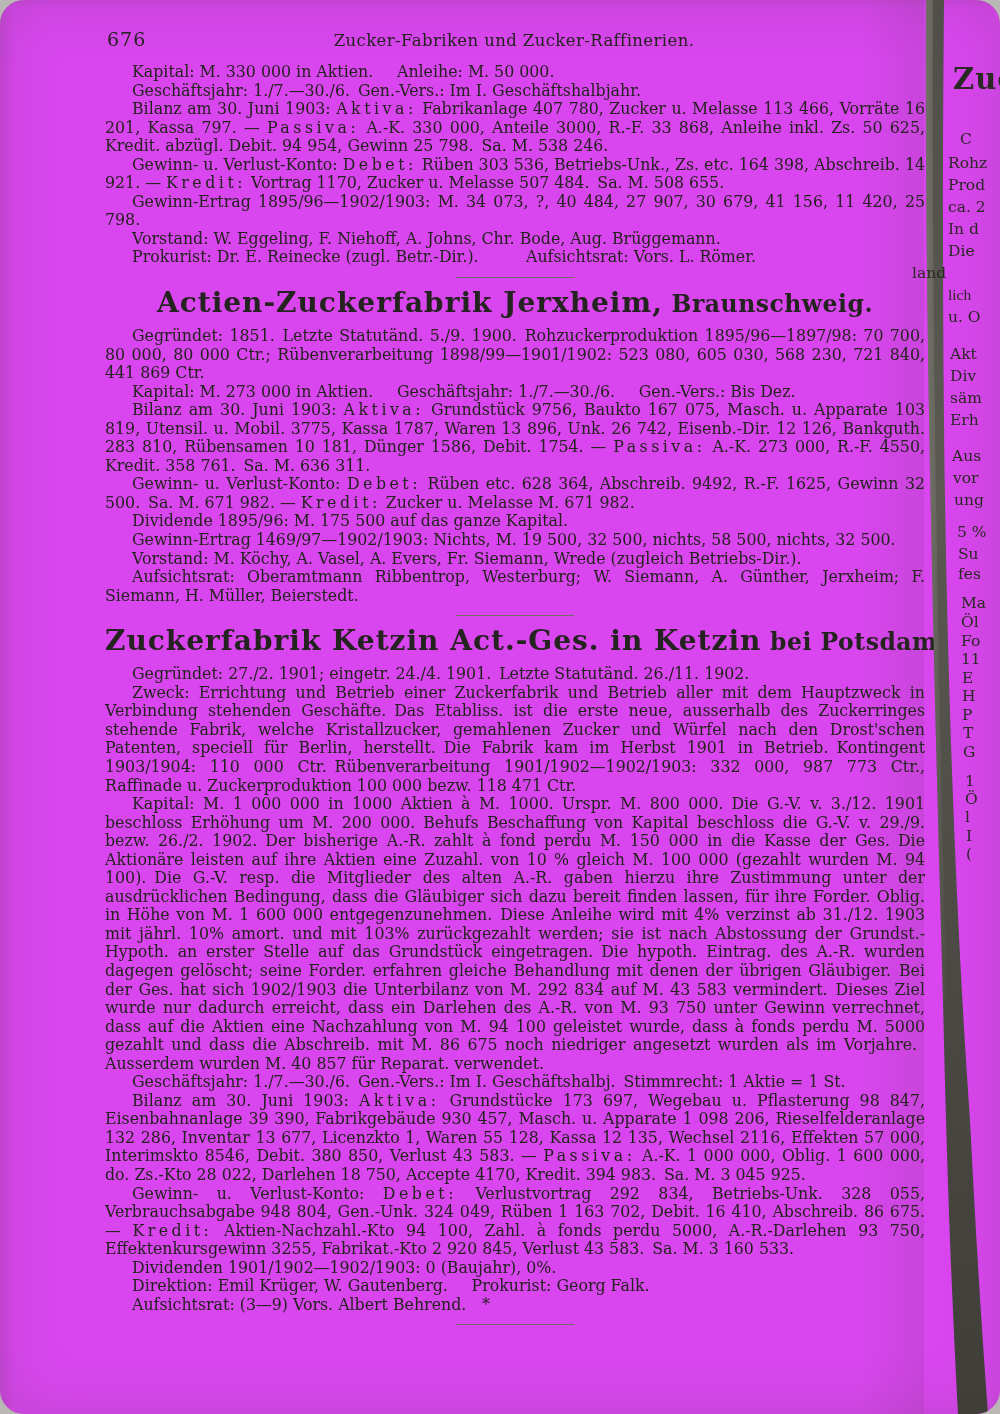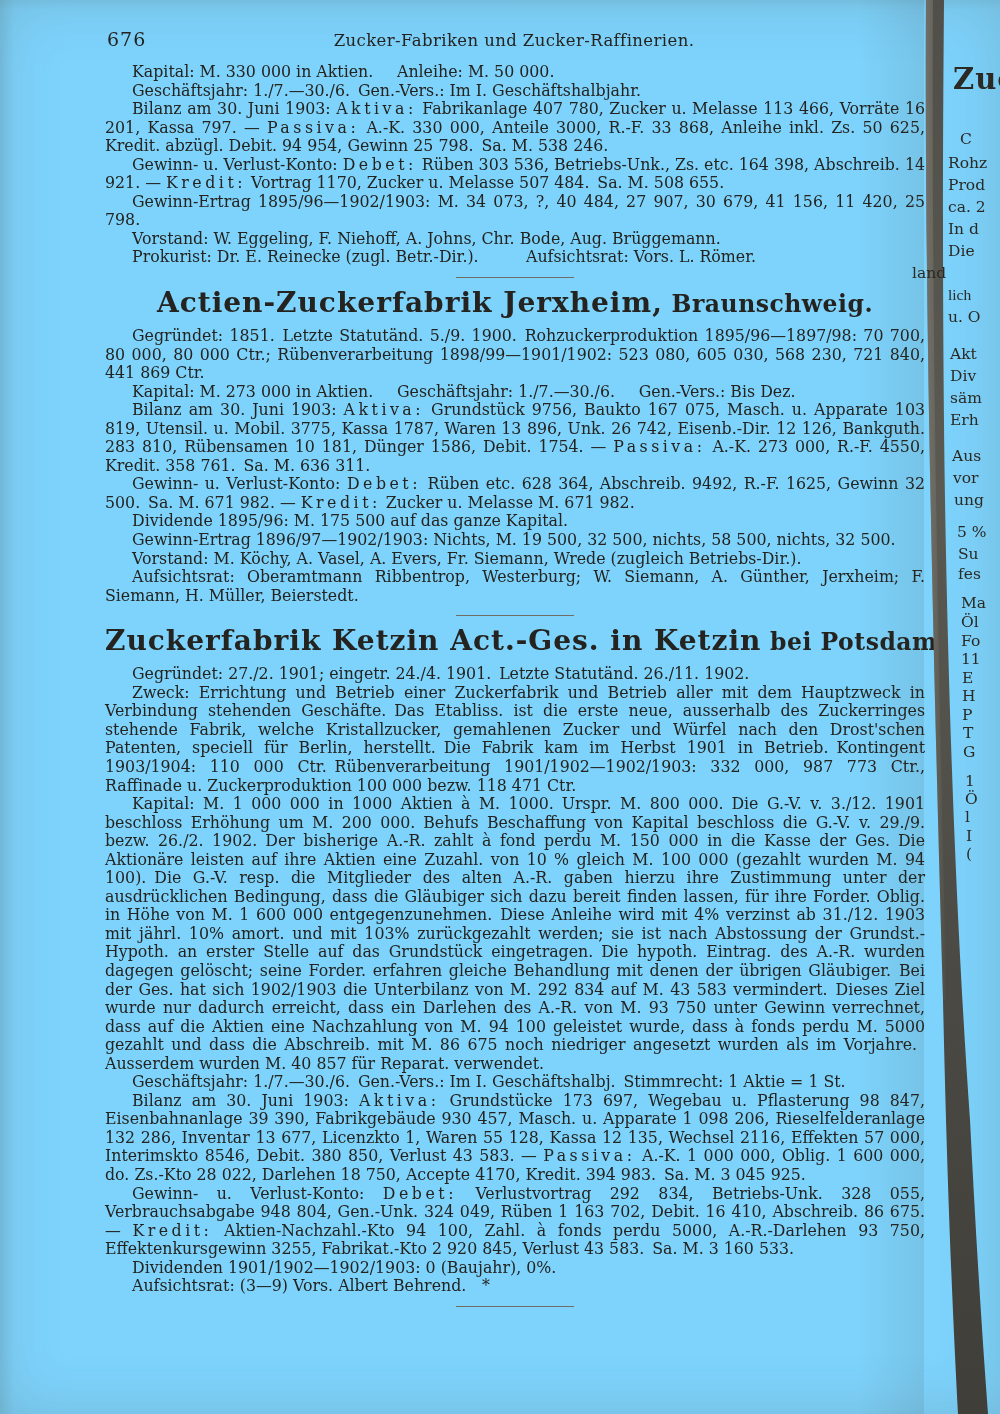--- a/index.html
+++ b/index.html
@@ -1,23 +1,24 @@
 <!DOCTYPE html>
 <html><head>
 <meta charset="utf-8">
 <style>
   html,body { margin:0; padding:0; background:#b9b8b4; }
   .page {
     position:relative;
     width:1000px; height:1414px;
-    background:#7dd3fc;
+    background:#d946ef;
     overflow:hidden;
     font-family:"DejaVu Serif","Liberation Serif",serif;
     color:#24231f;
     box-shadow: inset 0 0 60px rgba(70,65,55,0.18);
+    border-radius: 24px;
   }
   .page::before {
     content:""; position:absolute; inset:0; pointer-events:none;
     background:
       linear-gradient(to right, rgba(60,55,45,0.10), rgba(60,55,45,0) 14px),
       linear-gradient(to bottom, rgba(60,55,45,0.06), rgba(60,55,45,0) 10px);
   }
   .page-number {
     position:absolute; left:107px; top:28px;
     font-size:19px; letter-spacing:1px;
@@ -80,34 +81,35 @@
         <p class="para"><span class="seg-b">Prokurist:</span><span> Dr. E. Reinecke (zugl. Betr.-Dir.).   </span><span class="seg-b">Aufsichtsrat:</span><span> Vors. L. Römer.</span></p>
       </div>
       <div class="section-divider"></div>
       <div>
         <div class="section-heading"><span class="heading-main">Actien-Zuckerfabrik Jerxheim,</span><span class="heading-sub"> Braunschweig.</span></div>
         <p class="para"><span class="seg-b">Gegründet:</span><span> 1851. Letzte Statutänd. 5./9. 1900. Rohzuckerproduktion 1895/96—1897/98: 70 700, 80 000, 80 000 Ctr.; Rübenverarbeitung 1898/99—1901/1902: 523 080, 605 030, 568 230, 721 840, 441 869 Ctr.</span></p>
         <p class="para"><span class="seg-b">Kapital:</span><span> M. 273 000 in Aktien.  </span><span class="seg-b">Geschäftsjahr:</span><span> 1./7.—30./6.  </span><span class="seg-b">Gen.-Vers.:</span><span> Bis Dez.</span></p>
         <p class="para"><span class="seg-b">Bilanz am 30. Juni 1903:</span><span> </span><span class="seg-sp">Aktiva:</span><span> Grundstück 9756, Baukto 167 075, Masch. u. Apparate 103 819, Utensil. u. Mobil. 3775, Kassa 1787, Waren 13 896, Unk. 26 742, Eisenb.-Dir. 12 126, Bankguth. 283 810, Rübensamen 10 181, Dünger 1586, Debit. 1754. — </span><span class="seg-sp">Passiva:</span><span> A.-K. 273 000, R.-F. 4550, Kredit. 358 761. Sa. M. 636 311.</span></p>
         <p class="para"><span class="seg-b">Gewinn- u. Verlust-Konto:</span><span> </span><span class="seg-sp">Debet:</span><span> Rüben etc. 628 364, Abschreib. 9492, R.-F. 1625, Gewinn 32 500. Sa. M. 671 982. — </span><span class="seg-sp">Kredit:</span><span> Zucker u. Melasse M. 671 982.</span></p>
         <p class="para"><span class="seg-b">Dividende 1895/96:</span><span> M. 175 500 auf das ganze Kapital.</span></p>
-        <p class="para"><span class="seg-b">Gewinn-Ertrag 1896/97—1902/1903:</span><span> Nichts, M. 19 500, 32 500, nichts, 58 500, nichts, 32 500.</span></p>
+        <p class="para"><span class="seg-b">Gewinn-Ertrag 1469/97—1902/1903:</span><span> Nichts, M. 19 500, 32 500, nichts, 58 500, nichts, 32 500.</span></p>
         <p class="para"><span class="seg-b">Vorstand:</span><span> M. Köchy, A. Vasel, A. Evers, Fr. Siemann, Wrede (zugleich Betriebs-Dir.).</span></p>
         <p class="para"><span class="seg-b">Aufsichtsrat:</span><span> Oberamtmann Ribbentrop, Westerburg; W. Siemann, A. Günther, Jerxheim; F. Siemann, H. Müller, Beierstedt.</span></p>
       </div>
       <div class="section-divider"></div>
       <div>
         <div class="section-heading"><span class="heading-main">Zuckerfabrik Ketzin Act.-Ges. in Ketzin</span><span class="heading-sub"> bei Potsdam.</span></div>
         <p class="para"><span class="seg-b">Gegründet:</span><span> 27./2. 1901; eingetr. 24./4. 1901. Letzte Statutänd. 26./11. 1902.</span></p>
         <p class="para"><span class="seg-b">Zweck:</span><span> Errichtung und Betrieb einer Zuckerfabrik und Betrieb aller mit dem Hauptzweck in Verbindung stehenden Geschäfte. Das Etabliss. ist die erste neue, ausserhalb des Zuckerringes stehende Fabrik, welche Kristallzucker, gemahlenen Zucker und Würfel nach den Drost'schen Patenten, speciell für Berlin, herstellt. Die Fabrik kam im Herbst 1901 in Betrieb. Kontingent 1903/1904: 110 000 Ctr. Rübenverarbeitung 1901/1902—1902/1903: 332 000, 987 773 Ctr., Raffinade u. Zuckerproduktion 100 000 bezw. 118 471 Ctr.</span></p>
         <p class="para"><span class="seg-b">Kapital:</span><span> M. 1 000 000 in 1000 Aktien à M. 1000. Urspr. M. 800 000. Die G.-V. v. 3./12. 1901 beschloss Erhöhung um M. 200 000. Behufs Beschaffung von Kapital beschloss die G.-V. v. 29./9. bezw. 26./2. 1902. Der bisherige A.-R. zahlt à fond perdu M. 150 000 in die Kasse der Ges. Die Aktionäre leisten auf ihre Aktien eine Zuzahl. von 10 % gleich M. 100 000 (gezahlt wurden M. 94 100). Die G.-V. resp. die Mitglieder des alten A.-R. gaben hierzu ihre Zustimmung unter der ausdrücklichen Bedingung, dass die Gläubiger sich dazu bereit finden lassen, für ihre Forder. Oblig. in Höhe von M. 1 600 000 entgegenzunehmen. Diese Anleihe wird mit 4% verzinst ab 31./12. 1903 mit jährl. 10% amort. und mit 103% zurückgezahlt werden; sie ist nach Abstossung der Grundst.-Hypoth. an erster Stelle auf das Grundstück eingetragen. Die hypoth. Eintrag. des A.-R. wurden dagegen gelöscht; seine Forder. erfahren gleiche Behandlung mit denen der übrigen Gläubiger. Bei der Ges. hat sich 1902/1903 die Unterbilanz von M. 292 834 auf M. 43 583 vermindert. Dieses Ziel wurde nur dadurch erreicht, dass ein Darlehen des A.-R. von M. 93 750 unter Gewinn verrechnet, dass auf die Aktien eine Nachzahlung von M. 94 100 geleistet wurde, dass à fonds perdu M. 5000 gezahlt und dass die Abschreib. mit M. 86 675 noch niedriger angesetzt wurden als im Vorjahre. Ausserdem wurden M. 40 857 für Reparat. verwendet.</span></p>
         <p class="para"><span class="seg-b">Geschäftsjahr:</span><span> 1./7.—30./6. </span><span class="seg-b">Gen.-Vers.:</span><span> Im I. Geschäftshalbj. </span><span class="seg-b">Stimmrecht:</span><span> 1 Aktie = 1 St.</span></p>
         <p class="para"><span class="seg-b">Bilanz am 30. Juni 1903:</span><span> </span><span class="seg-sp">Aktiva:</span><span> Grundstücke 173 697, Wegebau u. Pflasterung 98 847, Eisenbahnanlage 39 390, Fabrikgebäude 930 457, Masch. u. Apparate 1 098 206, Rieselfelderanlage 132 286, Inventar 13 677, Licenzkto 1, Waren 55 128, Kassa 12 135, Wechsel 2116, Effekten 57 000, Interimskto 8546, Debit. 380 850, Verlust 43 583. — </span><span class="seg-sp">Passiva:</span><span> A.-K. 1 000 000, Oblig. 1 600 000, do. Zs.-Kto 28 022, Darlehen 18 750, Accepte 4170, Kredit. 394 983. Sa. M. 3 045 925.</span></p>
         <p class="para"><span class="seg-b">Gewinn- u. Verlust-Konto:</span><span> </span><span class="seg-sp">Debet:</span><span> Verlustvortrag 292 834, Betriebs-Unk. 328 055, Verbrauchsabgabe 948 804, Gen.-Unk. 324 049, Rüben 1 163 702, Debit. 16 410, Abschreib. 86 675. — </span><span class="seg-sp">Kredit:</span><span> Aktien-Nachzahl.-Kto 94 100, Zahl. à fonds perdu 5000, A.-R.-Darlehen 93 750, Effektenkursgewinn 3255, Fabrikat.-Kto 2 920 845, Verlust 43 583. Sa. M. 3 160 533.</span></p>
         <p class="para"><span class="seg-b">Dividenden 1901/1902—1902/1903:</span><span> 0 (Baujahr), 0%.</span></p>
+        <p class="para"><span class="seg-b">Direktion:</span><span> Emil Krüger, W. Gautenberg.  </span><span class="seg-b">Prokurist:</span><span> Georg Falk.</span></p>
         <p class="para"><span class="seg-b">Aufsichtsrat:</span><span> (3—9) Vors. Albert Behrend. *</span></p>
       </div>
       <div class="section-divider"></div>
     </div>
 
   <div class="margin-shadow"></div>
 
   <svg class="gutter-svg" width="77" height="1414" viewBox="0 0 77 1414">
     <defs>
       <linearGradient id="gutterGrad" x1="0" y1="0" x2="0" y2="1">

